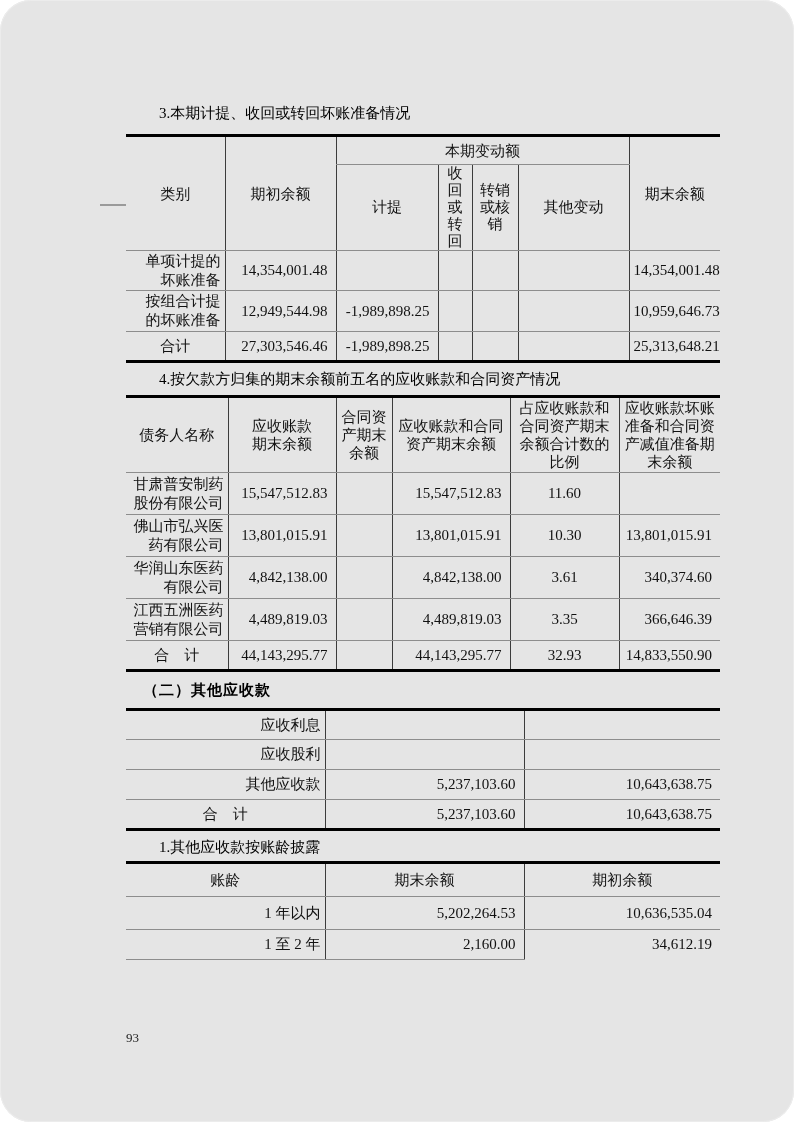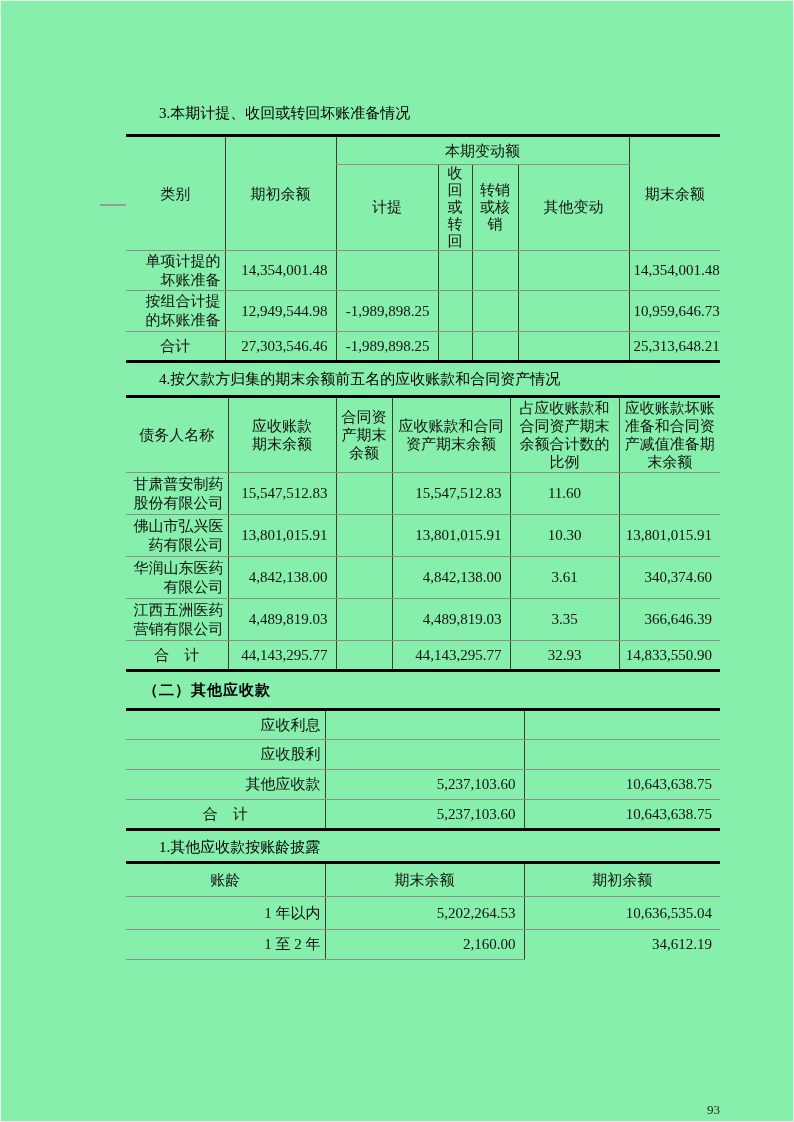--- a/index.html
+++ b/index.html
@@ -1,19 +1,19 @@
 <!DOCTYPE html>
 <html><head>
 <meta charset="utf-8">
 <style>
   html,body { margin:0; padding:0; background:#ffffff; }
   .page {
-    position:relative; width:794px; height:1122px; background:#86efac;
+    position:relative; width:794px; height:1122px; background:#e5e5e5;
     font-family:"Liberation Serif","DejaVu Serif",serif; color:#111;
-    overflow:hidden; box-shadow: inset 0 0 0 1px #ececec;
+    overflow:hidden; box-shadow: inset 0 0 0 1px #ececec; border-radius: 31px;
   }
   .content { position:absolute; left:126px; top:0; width:594px; }
   .spacer-top { height:103px; }
 
   .sec-title {
     font-size:15px; line-height:20px; height:20px; color:#000;
     margin-left:33px; white-space:nowrap;
   }
   .sec-title.bold { font-weight:bold; margin-left:17px; letter-spacing:1px; }
 
@@ -37,22 +37,22 @@
   .tbl td.name { text-align:right; padding-left:5px; }
   .tbl td.nb { border-bottom:none; }      
   .h2v th { line-height:17px; }
 
   .t-gap1 { height:11px; } .t-gap2a { height:6px; } .t-gap2b { height:6px; }
   .t-gap3a { height:8px; } .t-gap3b { height:8px; }
   .t-gap4a { height:6px; } .t-gap4b { height:4px; }
 
   .margin-dash { position:absolute; left:100px; top:204px; width:26px; height:2px; background:#9a9a9a; }
   .page-num {
-    position:absolute; left:126px; top:1102px; width:594px;
-    text-align:right; font-size:13px; color:#222;
+    position:absolute; left:126px; top:1030px; width:594px;
+    text-align:left; font-size:13px; color:#222;
   }
 </style>
 </head>
 <body>
 
 <div class="page">
   <div class="margin-dash"></div>
 
   <div class="content">
     <div class="spacer-top"></div>

